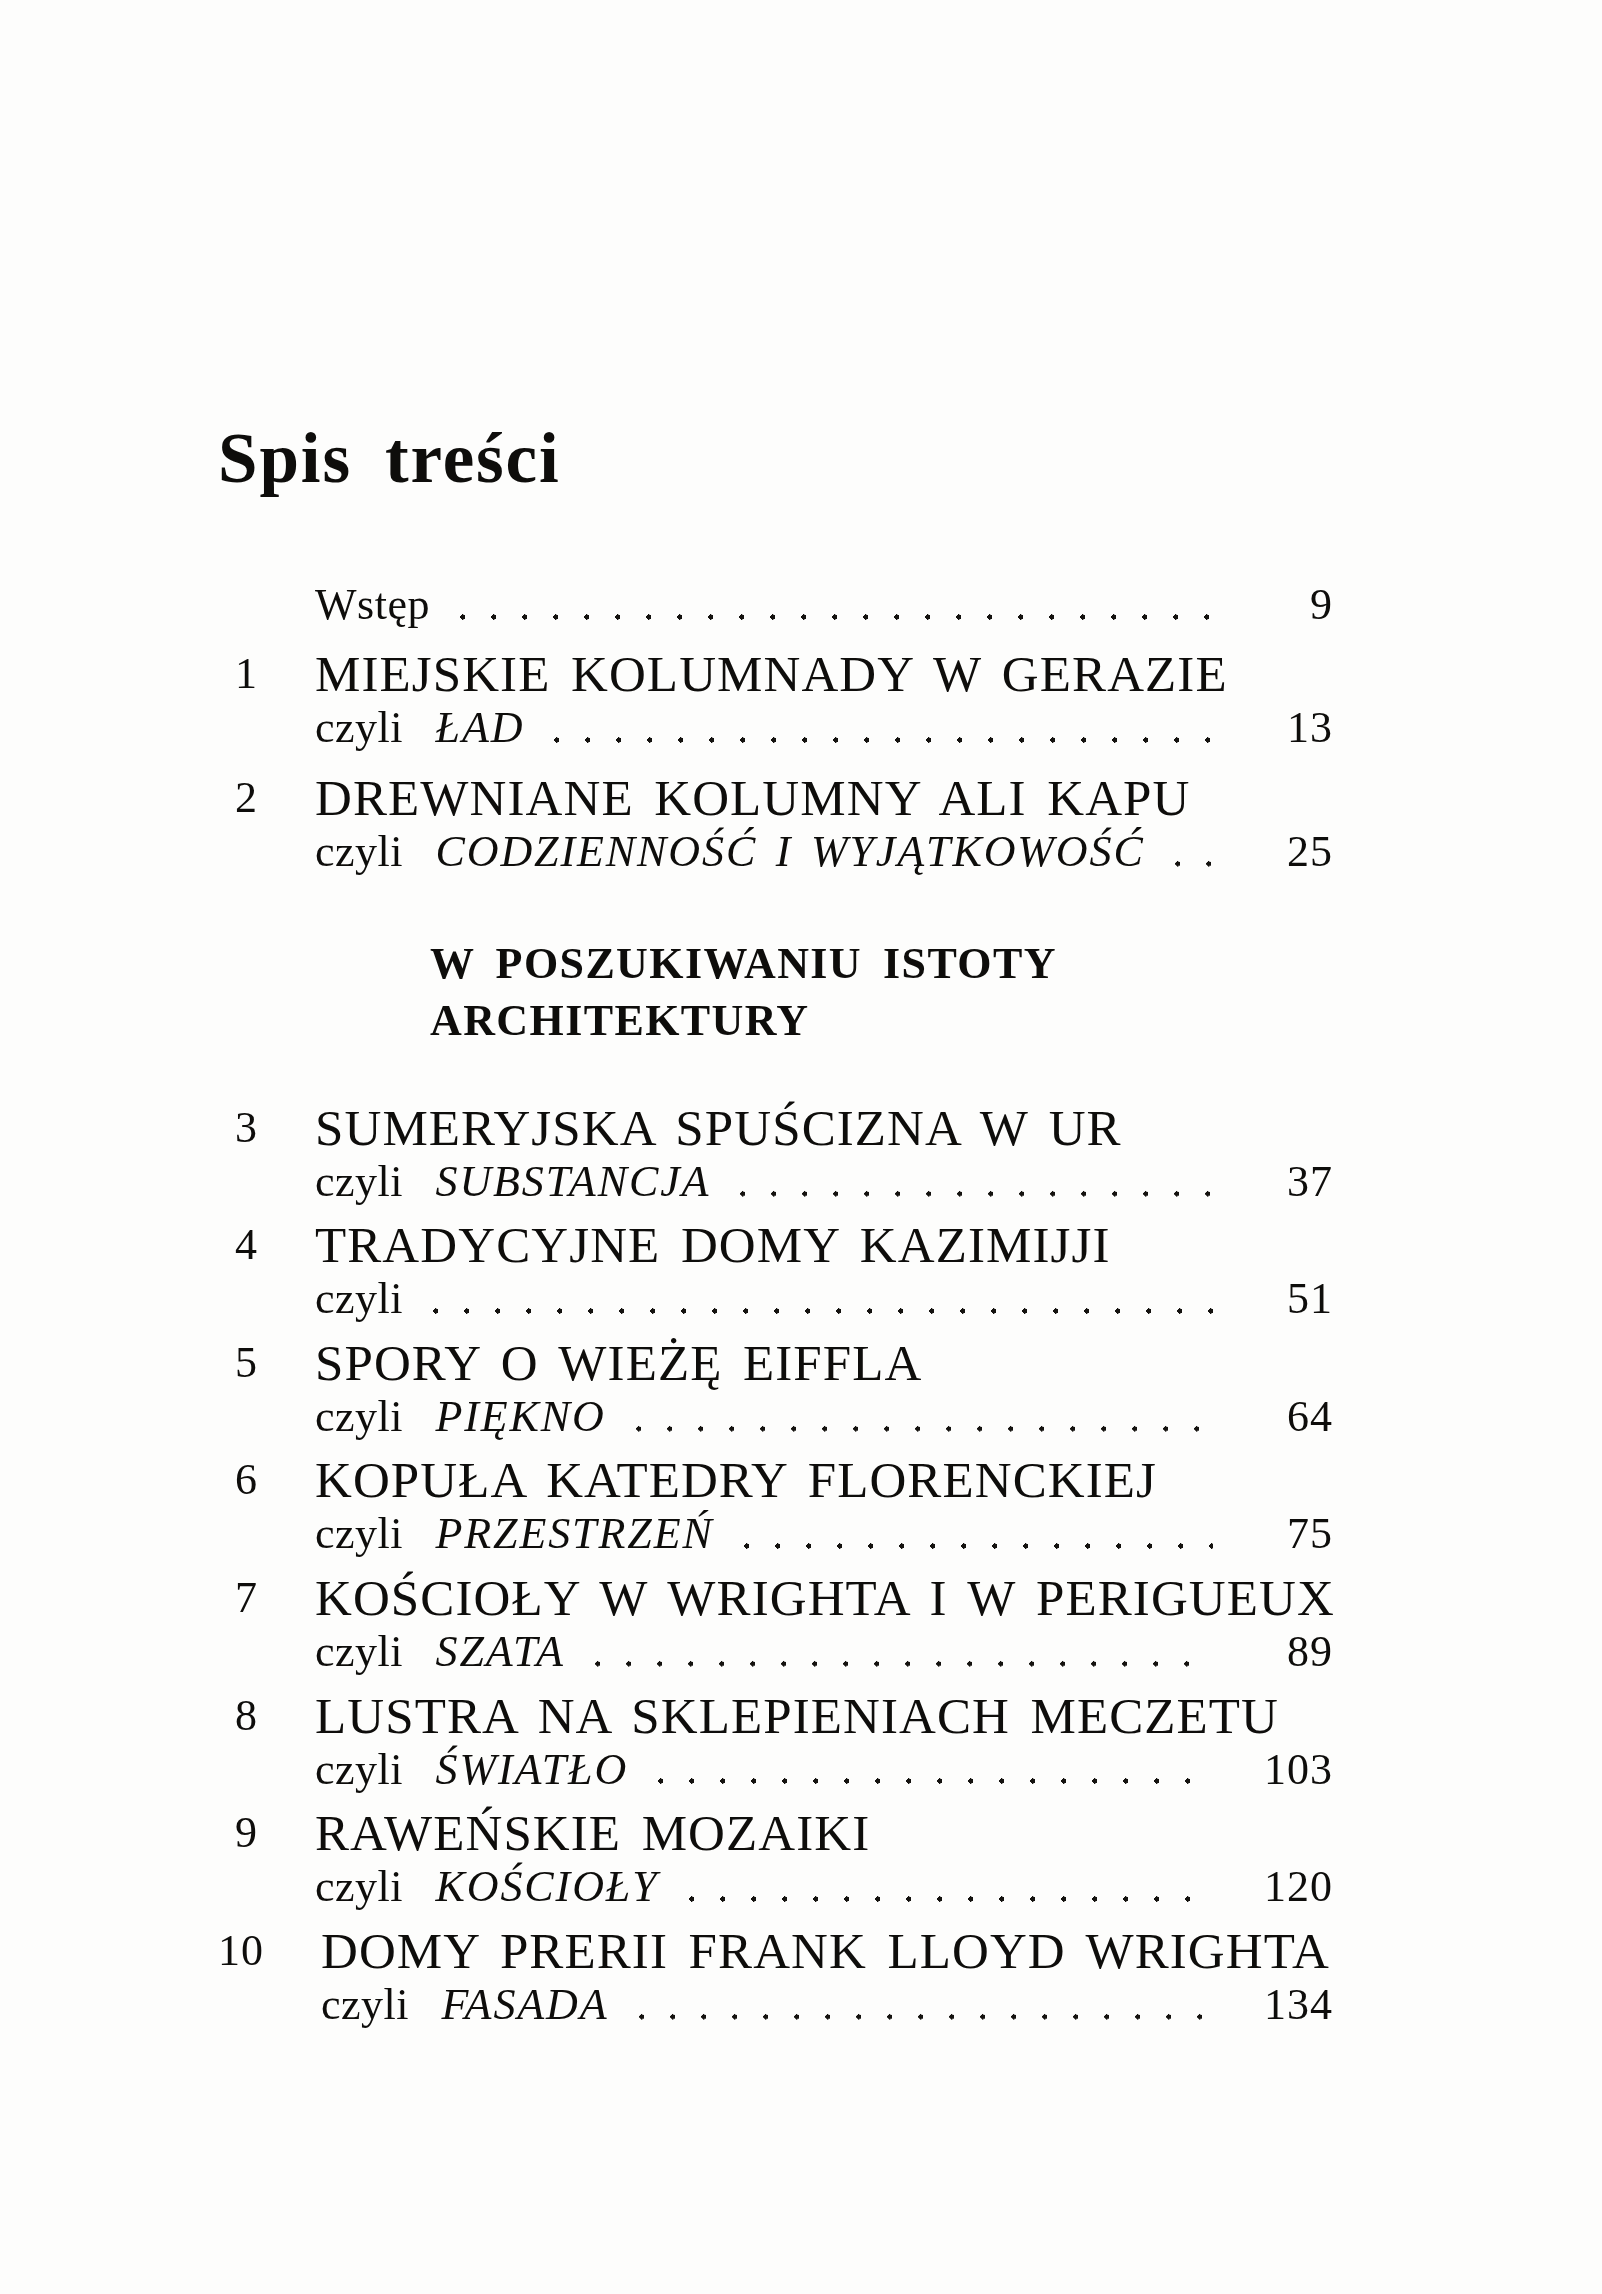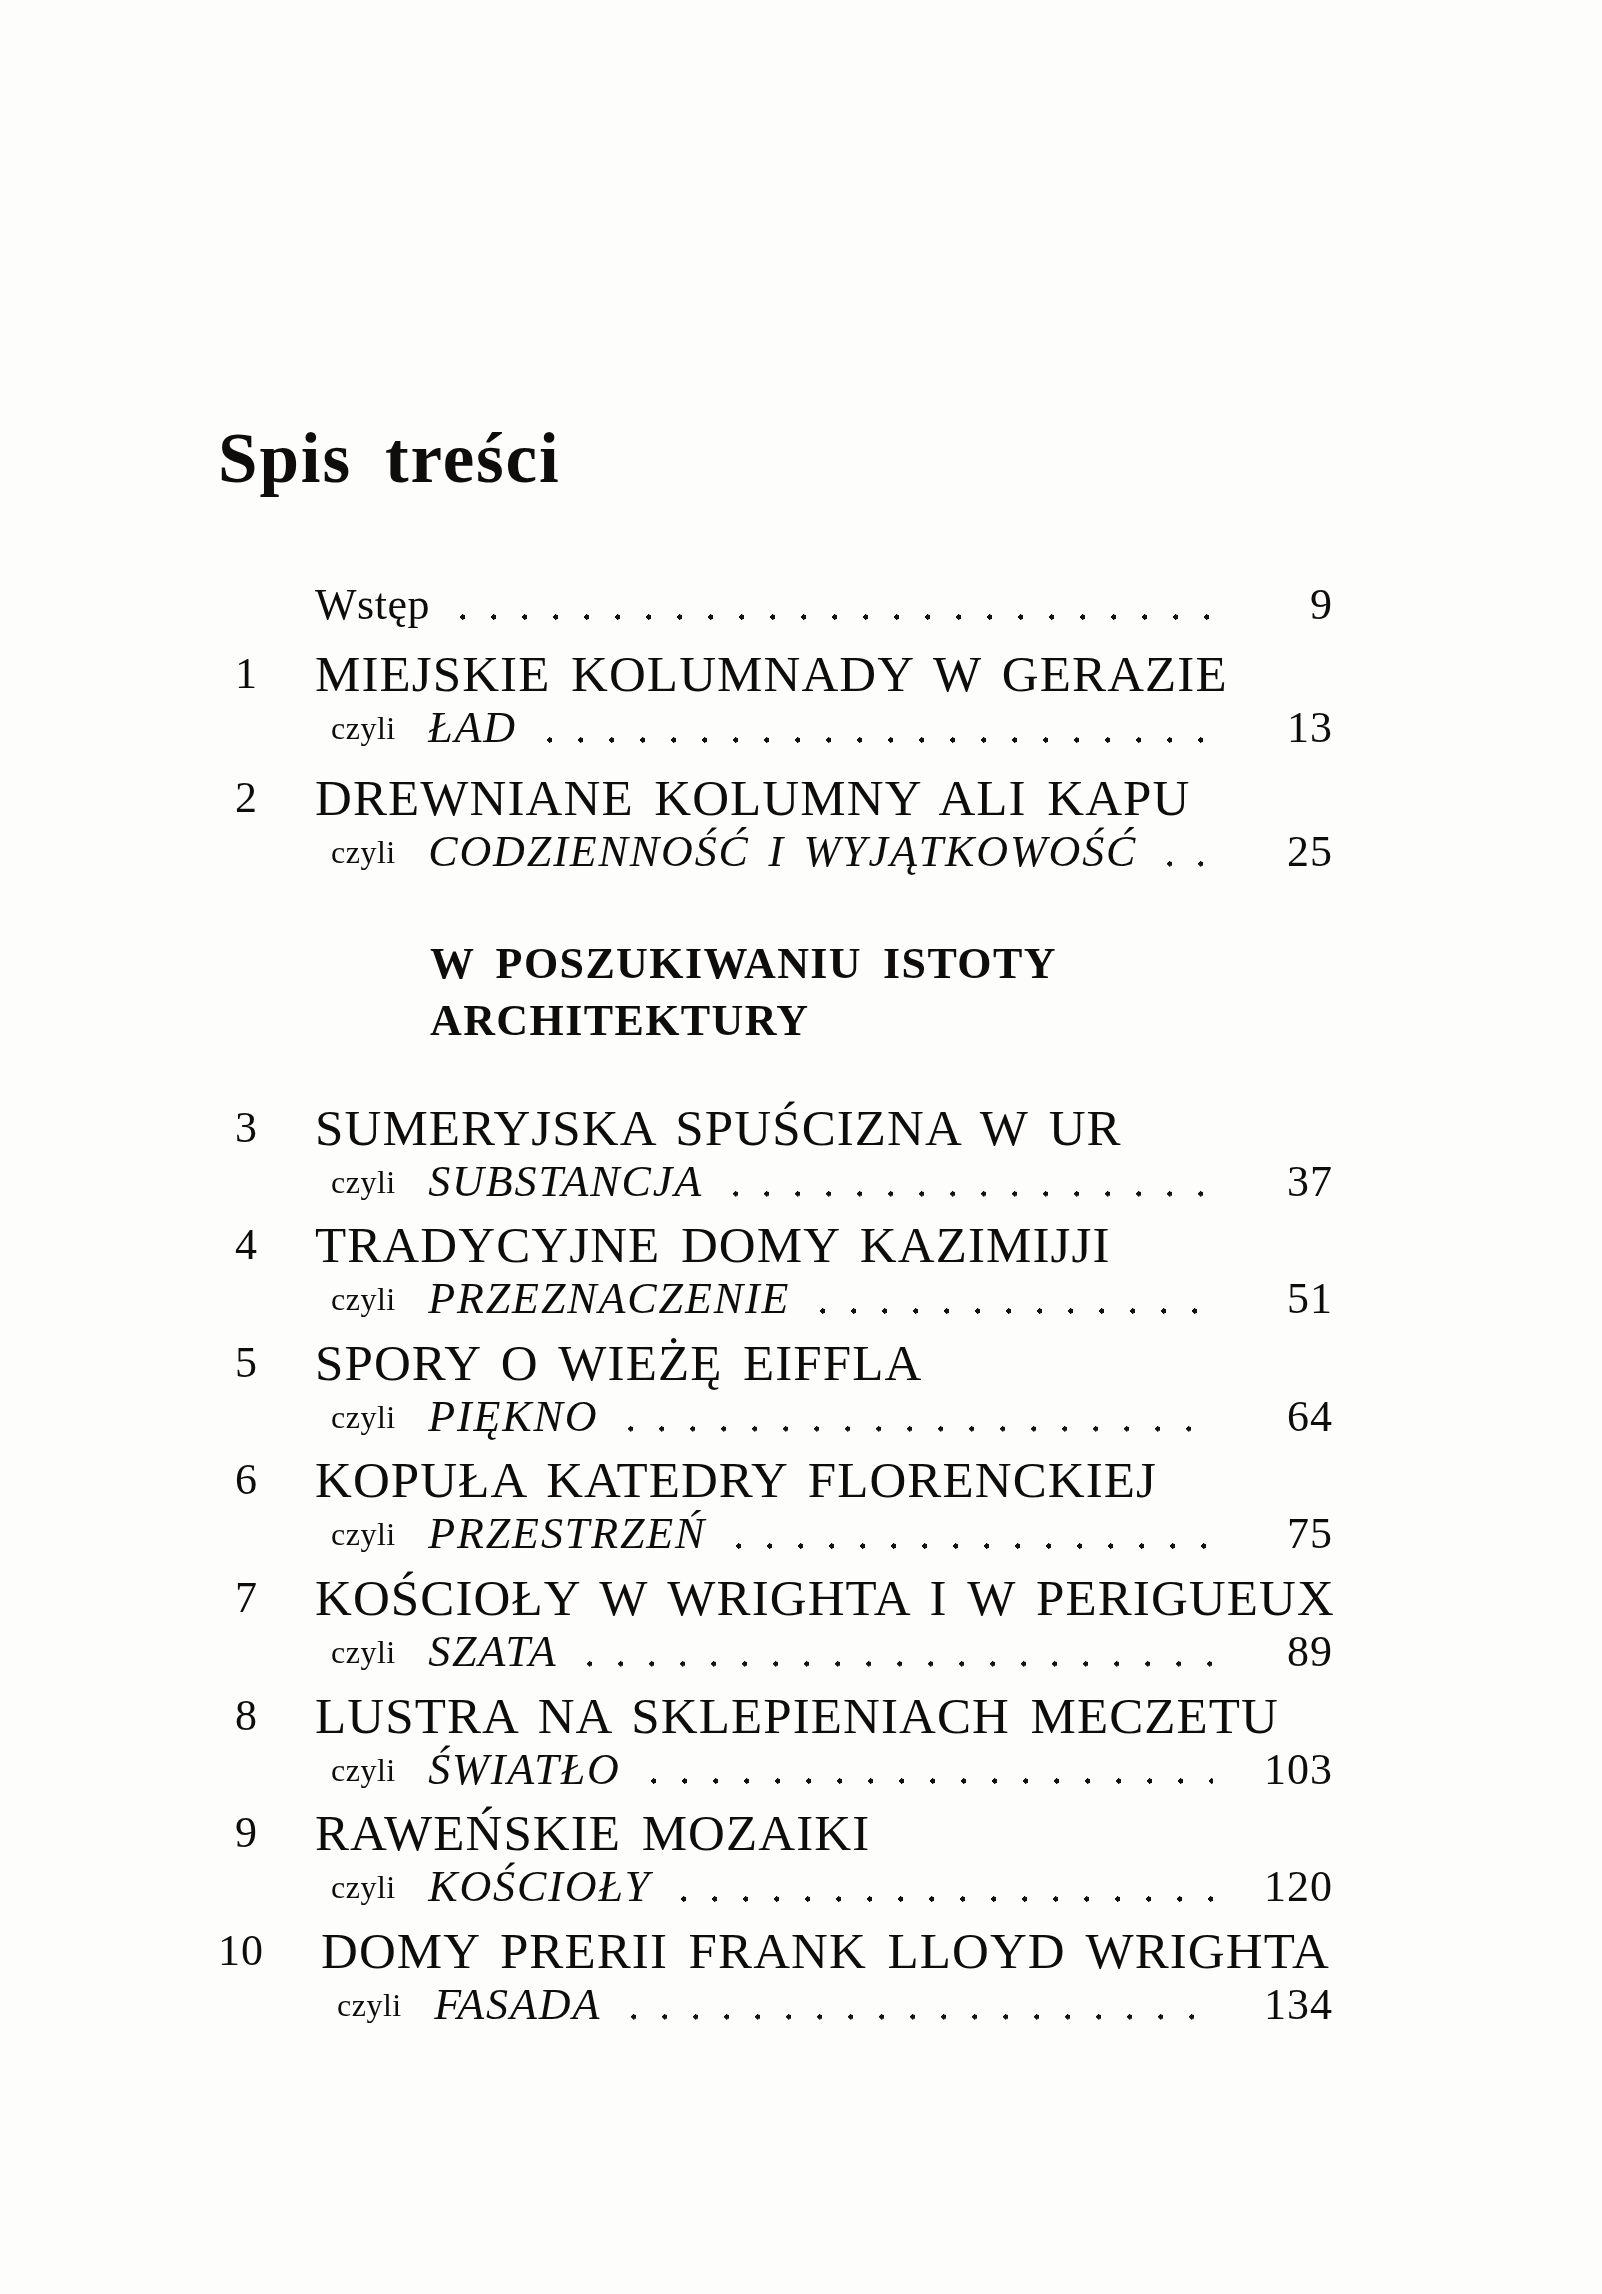--- a/index.html
+++ b/index.html
@@ -48,23 +48,22 @@
     align-items: stretch;
     line-height: 54px;
     white-space: nowrap;
   }
   .entry-title {
     font-size: 51px;
     letter-spacing: 1.1px;
     word-spacing: 6.7px;
   }
   .prefix {
-    font-size: 32px;
+    font-size: 44px;
     letter-spacing: 0.5px;
-    margin-left: 16px;
   }
   .subtitle {
     font-style: italic;
     font-size: 44px;
     letter-spacing: 1.9px;
     word-spacing: 5.7px;
     margin-left: 32.5px;
     font-family: Liberation Serif, serif;
   }
   .label {
@@ -164,21 +163,20 @@
         </div>
       </div>
     </div>
 
     <div class="row entry tight">
       <div class="num-col">4</div>
       <div class="body-col">
         <div class="line entry-title">TRADYCYJNE DOMY KAZIMIJJI</div>
         <div class="line">
           <span class="prefix">czyli</span>
-          <span class="subtitle">PRZEZNACZENIE</span>
           <span class="leader"></span>
           <span class="page-col">51</span>
         </div>
       </div>
     </div>
 
     <div class="row entry tight">
       <div class="num-col">5</div>
       <div class="body-col">
         <div class="line entry-title">SPORY O WIEŻĘ EIFFLA</div>

